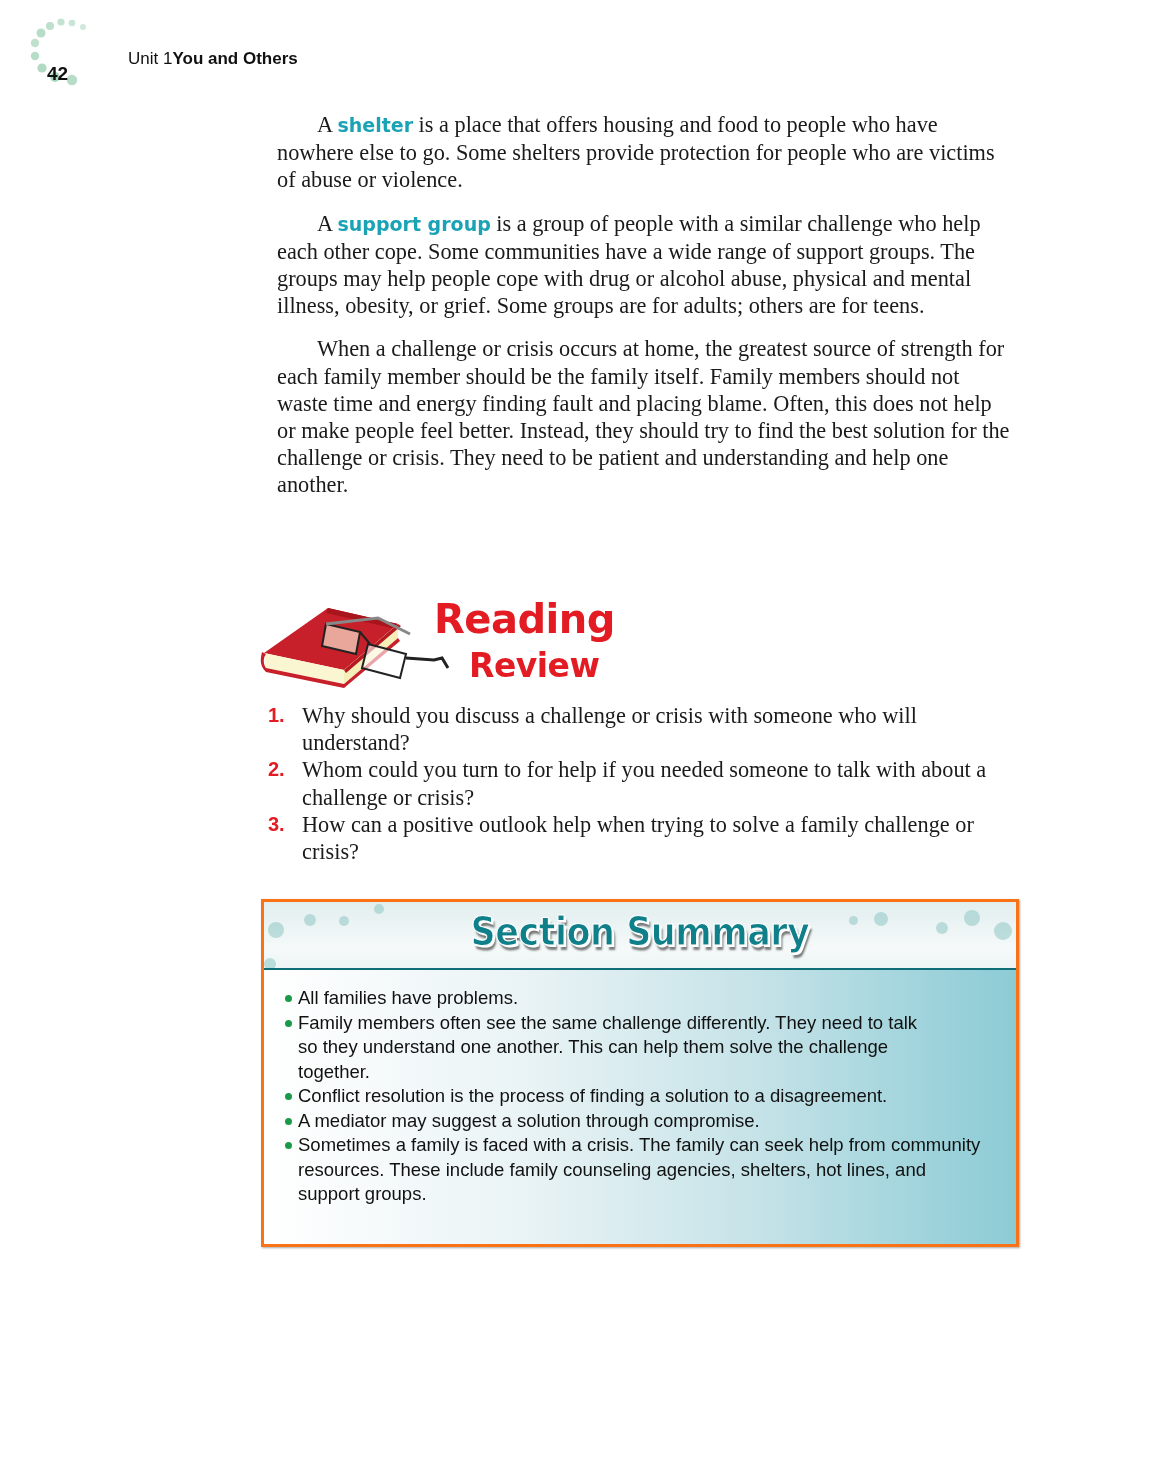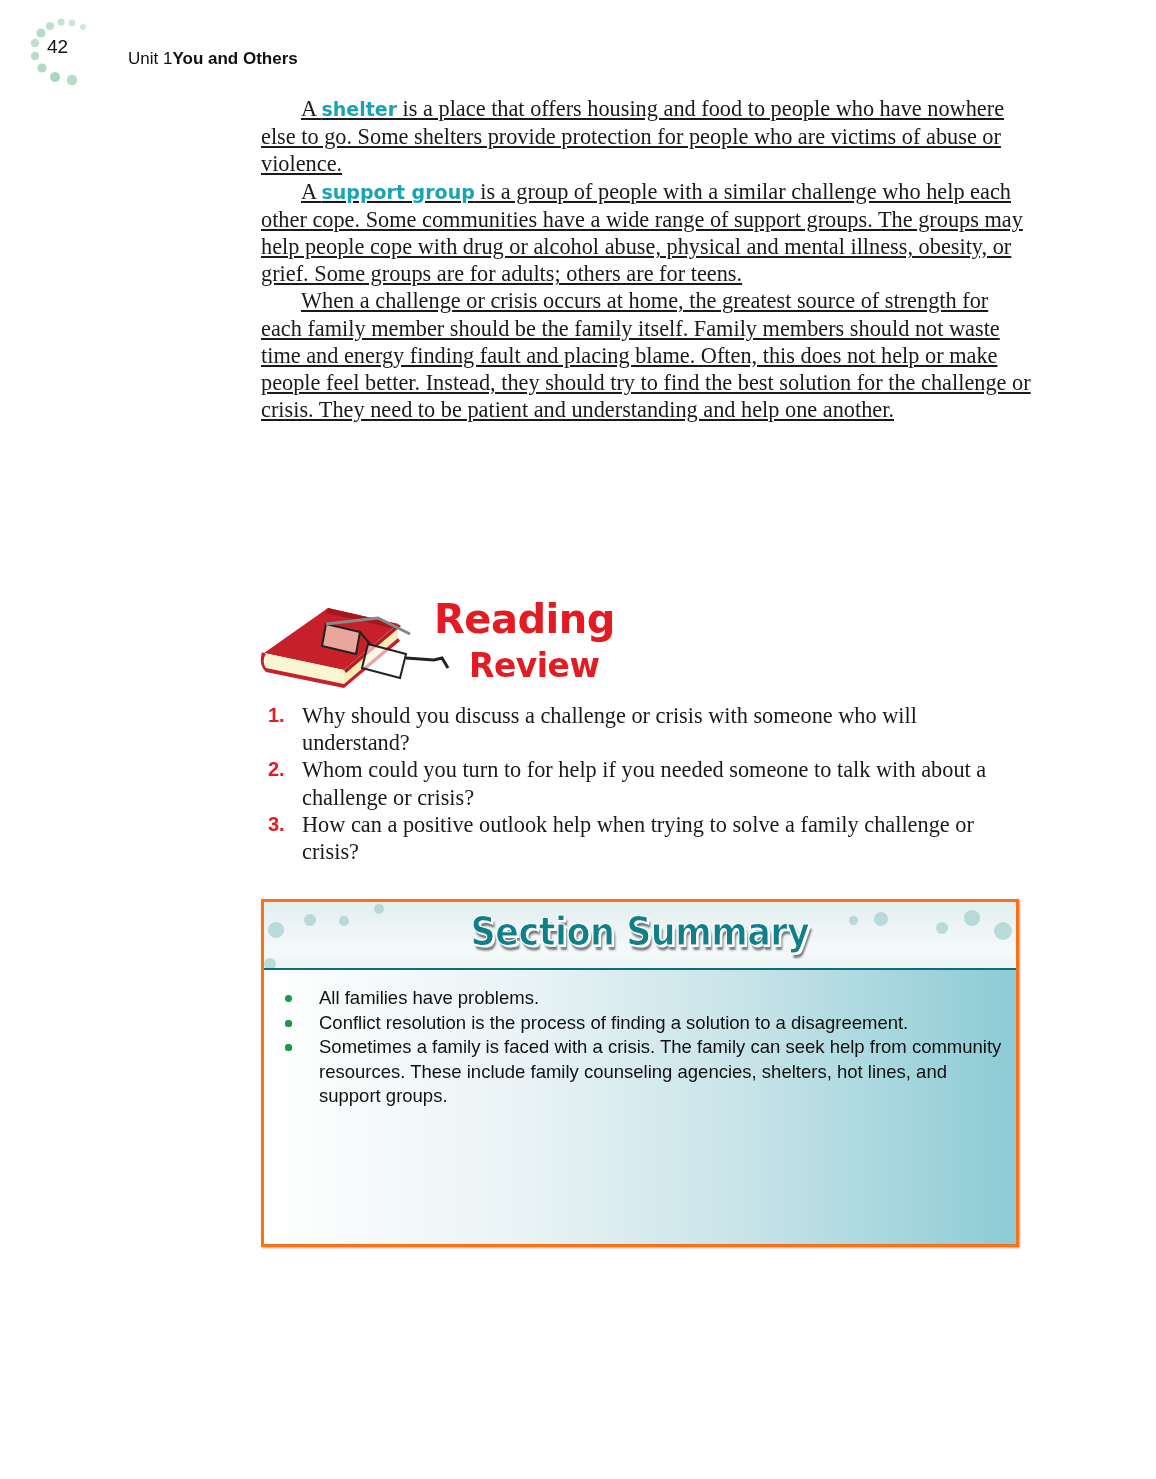--- a/index.html
+++ b/index.html
@@ -1,47 +1,47 @@
 <!DOCTYPE html>
 <html><head>
 <meta charset="utf-8">
 <style>
   html, body { margin: 0; padding: 0; background: #ffffff; }
   body { width: 1156px; height: 1479px; position: relative; overflow: hidden; font-family: "Liberation Serif", serif; color: #1a1a1a; }
 
   
   .header { position: absolute; left: 0; top: 0; width: 400px; height: 100px; }
   .dots { position: absolute; left: 0; top: 0; width: 120px; height: 100px; }
-  .page-num { position: absolute; left: 47px; top: 36px; font-family: "Liberation Sans", sans-serif; font-weight: normal; font-size: 19px; color: #111; }
+  .page-num { position: absolute; left: 47px; top: 63px; font-family: "Liberation Sans", sans-serif; font-weight: bold; font-size: 19px; color: #111; }
   .unit-label { position: absolute; left: 128px; top: 49px; font-family: "Liberation Sans", sans-serif; font-size: 17px; color: #111; }
   .unit-title { font-weight: bold; margin-left: 0; }
 
   
   .body-text { position: absolute; left: 261px; top: 95px; width: 770px; font-size: 22.3px; line-height: 27.2px; }
-  .body-text p { margin: 0; text-indent: 40px; text-decoration: underline; }
+  .body-text p { margin: 16px; text-indent: 40px; }
   .term { font-family: "DejaVu Sans", sans-serif; font-weight: bold; color: #1aa3b5; font-size: 19px; }
 
   
   .rr { position: absolute; left: 258px; top: 596px; width: 380px; height: 100px; }
   .rr-title1 { position: absolute; left: 176px; top: 0px; font-family: "DejaVu Sans", sans-serif; font-weight: bold; color: #e31b23; font-size: 40px; letter-spacing: -0.5px; }
   .rr-title2 { position: absolute; left: 211px; top: 50px; font-family: "DejaVu Sans", sans-serif; font-weight: bold; color: #e31b23; font-size: 33px; letter-spacing: -0.5px; }
 
   .questions { position: absolute; left: 268px; top: 702px; width: 760px; font-size: 22.3px; line-height: 27.2px; margin: 0; padding: 0; list-style: none; }
   .questions li { position: relative; padding-left: 34px; }
   .qnum { position: absolute; left: 0; top: 0; font-family: "Liberation Sans", sans-serif; font-weight: bold; color: #e31b23; font-size: 20px; }
 
   
   .summary { position: absolute; left: 261px; top: 899px; width: 752px; height: 342px; border: 3px solid #f97316; box-shadow: 1px 1px 2px rgba(0,0,0,0.35); background: #fff; }
   .sum-head { position: relative; height: 66px; border-bottom: 2px solid #0d6e78; background: linear-gradient(180deg, #e2eeef 0%, #f5f9f9 70%, #eef5f5 100%); overflow: hidden; }
   .bubble { position: absolute; border-radius: 50%; background: #8ec7c4; opacity: 0.55; }
   .sum-title { position: absolute; left: 0; right: 0; top: 10px; text-align: center; font-family: "DejaVu Sans", sans-serif; font-weight: bold; font-size: 35px; color: #0f7f8a; letter-spacing: -0.5px;
     -webkit-text-stroke: 1px #ffffff; text-shadow: 2px 2px 0 #ffffff, 3px 4px 2px rgba(0,0,0,0.5); transform: scaleY(1.1); }
   .sum-body { height: 274px; background: linear-gradient(90deg, #ffffff 0%, #e9f3f5 35%, #c6e3e8 65%, #8ccbd5 100%); padding-top: 16px; box-sizing: border-box; }
   .sum-list { list-style: none; margin: 0; padding: 0; font-family: "Liberation Sans", sans-serif; font-size: 18.5px; line-height: 24.5px; color: #111; }
-  .sum-list li { position: relative; padding-left: 55px; width: 640px; }
+  .sum-list li { position: relative; padding-left: 34px; width: 640px; }
   .bullet { position: absolute; left: 21px; top: 9px; width: 7px; height: 7px; border-radius: 50%; background: #1a9a48; }
 </style>
 </head>
 <body>
 
 <div class="header">
   <svg class="dots" viewBox="0 0 120 100">
     <circle cx="83" cy="27" r="3" fill="#cfe8dc"></circle>
     <circle cx="72" cy="23" r="3.3" fill="#c8e5d6"></circle>
     <circle cx="61" cy="22" r="3.6" fill="#c3e3d2"></circle>
@@ -103,19 +103,19 @@
     <span class="bubble" style="left:585px;top:14px;width:9px;height:9px;"></span>
     <span class="bubble" style="left:610px;top:10px;width:14px;height:14px;"></span>
     <span class="bubble" style="left:672px;top:20px;width:12px;height:12px;"></span>
     <span class="bubble" style="left:700px;top:8px;width:16px;height:16px;"></span>
     <span class="bubble" style="left:730px;top:20px;width:18px;height:18px;"></span>
     <div class="sum-title">Section Summary</div>
   </div>
   <div class="sum-body">
     <ul class="sum-list">
       <li><span class="bullet"></span><span>All families have problems.</span></li>
-      <li><span class="bullet"></span></li>
+      <li><span class="bullet"></span><span>Family members often see the same challenge differently. They need to talk so they understand one another. This can help them solve the challenge together.</span></li>
       <li style="width:660px;"><span class="bullet"></span><span>Conflict resolution is the process of finding a solution to a disagreement.</span></li>
-      <li><span class="bullet"></span></li>
+      <li><span class="bullet"></span><span>A mediator may suggest a solution through compromise.</span></li>
       <li style="width:690px;"><span class="bullet"></span><span>Sometimes a family is faced with a crisis. The family can seek help from community resources. These include family counseling agencies, shelters, hot lines, and support groups.</span></li>
     </ul>
   </div>
 </div>
 
 </body></html>

